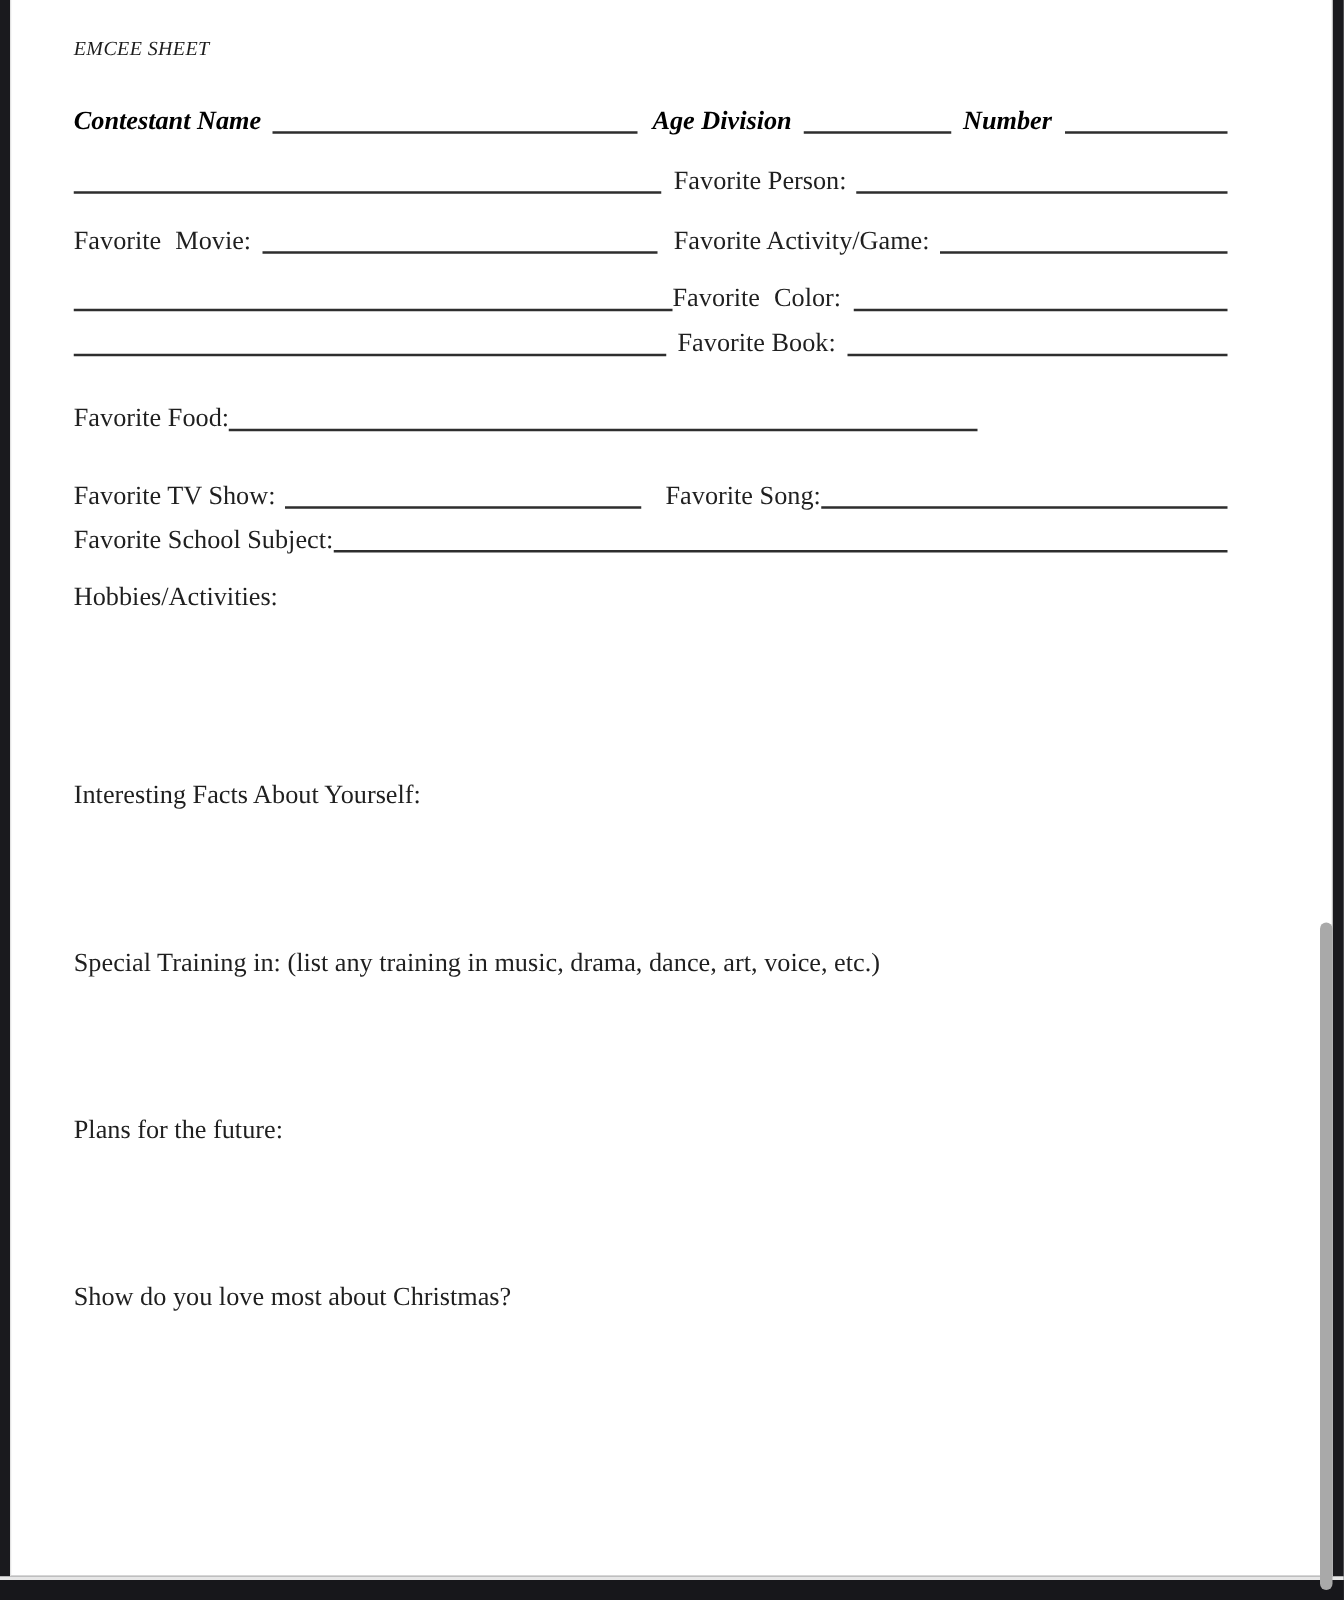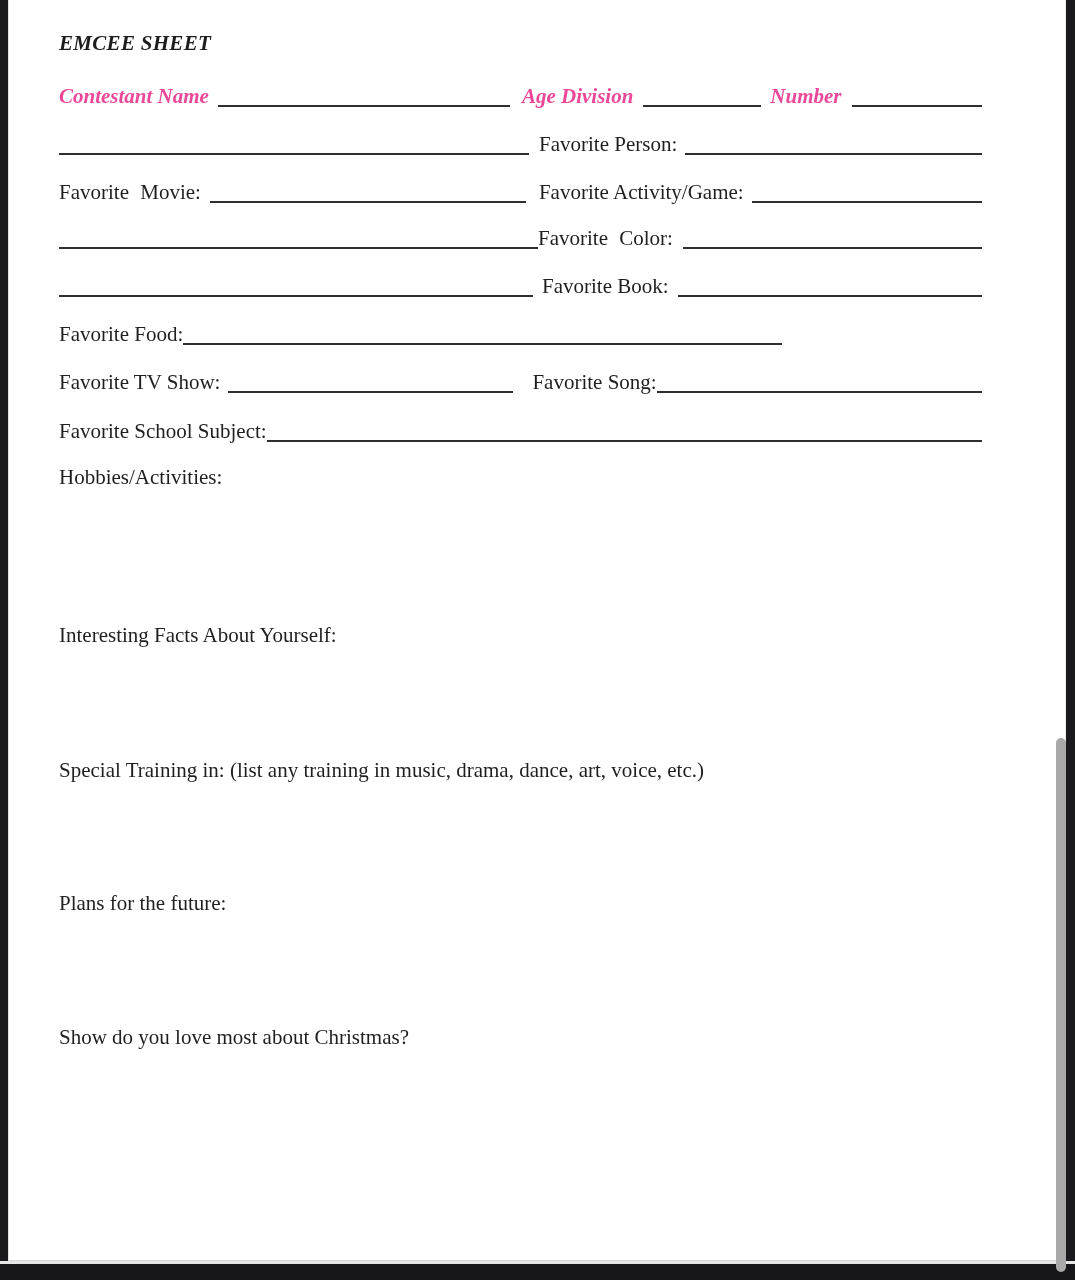--- a/index.html
+++ b/index.html
@@ -15,31 +15,31 @@
     left:8px;top:0;
     width:1058px;height:1262px;
     background:#ffffff;
     border-left:1px solid #e3e3e3;
     border-right:1px solid #ededed;
     border-bottom:2px solid #d6d6d6;
     box-sizing:border-box;
   }
   .title{
     position:absolute;left:50px;top:31px;
-    font-size:21px;font-weight:bold;font-style:italic;
+    font-size:16px;font-weight:normal;font-style:italic;
     color:#1d1d1d;letter-spacing:0.3px;
   }
   .row{
     position:absolute;left:50px;right:83px;height:26px;
     display:flex;align-items:baseline;
     font-size:21px;color:#1f1f1f;line-height:26px;
     white-space:nowrap;
   }
   .lbl{flex:0 0 auto;}
-  .bi{font-weight:bold;font-style:italic;color:#ec4899;}
+  .bi{font-weight:bold;font-style:italic;color:#000000;}
   .ws6{word-spacing:6px;}
   .bl{
     flex:0 0 auto;
     height:0;
     border-bottom:2px solid #2e2e2e;
     position:relative;top:4px;
   }
   .grow{flex:1 1 auto;}
   .section{
     position:absolute;left:50px;
@@ -92,32 +92,32 @@
     <span class="lbl" style="margin-left:13px">Favorite Activity/Game:</span>
     <span class="bl grow" style="margin-left:8px"></span>
   </div>
 
   <div class="row" style="top:225px">
     <span class="bl" style="flex-basis:479px"></span>
     <span class="lbl ws6">Favorite Color:</span>
     <span class="bl grow" style="margin-left:10px"></span>
   </div>
 
-  <div class="row" style="top:273px">
+  <div class="row" style="top:261px">
     <span class="bl" style="flex-basis:474px"></span>
     <span class="lbl" style="margin-left:9px">Favorite Book:</span>
     <span class="bl grow" style="margin-left:9px"></span>
   </div>
 
   <div class="row" style="top:321px">
     <span class="lbl">Favorite Food:</span>
     <span class="bl" style="flex-basis:599px"></span>
   </div>
 
-  <div class="row" style="top:369px">
+  <div class="row" style="top:383px">
     <span class="lbl">Favorite TV Show:</span>
     <span class="bl" style="flex-basis:285px;margin-left:8px"></span>
     <span class="lbl" style="margin-left:19px">Favorite Song:</span>
     <span class="bl grow"></span>
   </div>
 
   <div class="row" style="top:418px">
     <span class="lbl">Favorite School Subject:</span>
     <span class="bl grow"></span>
   </div>

